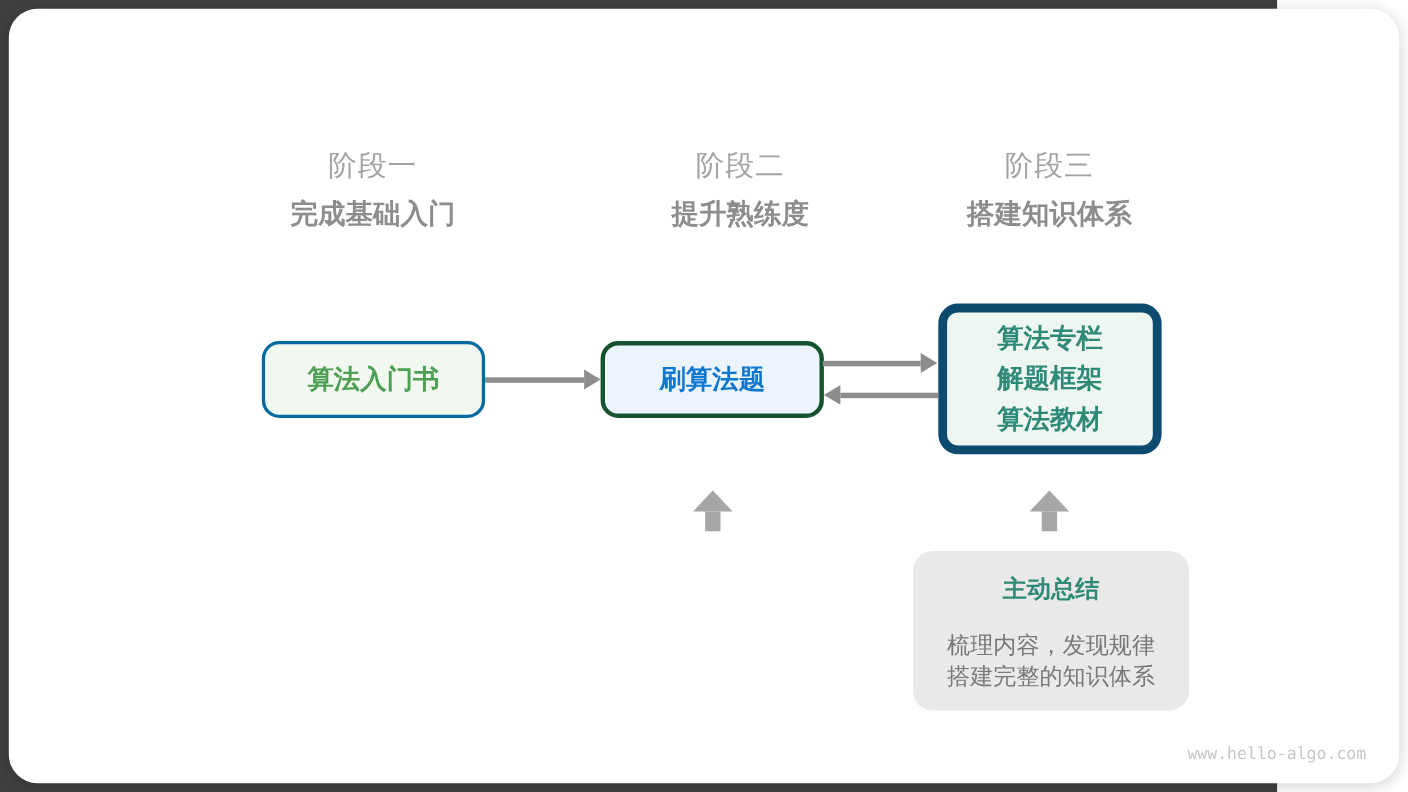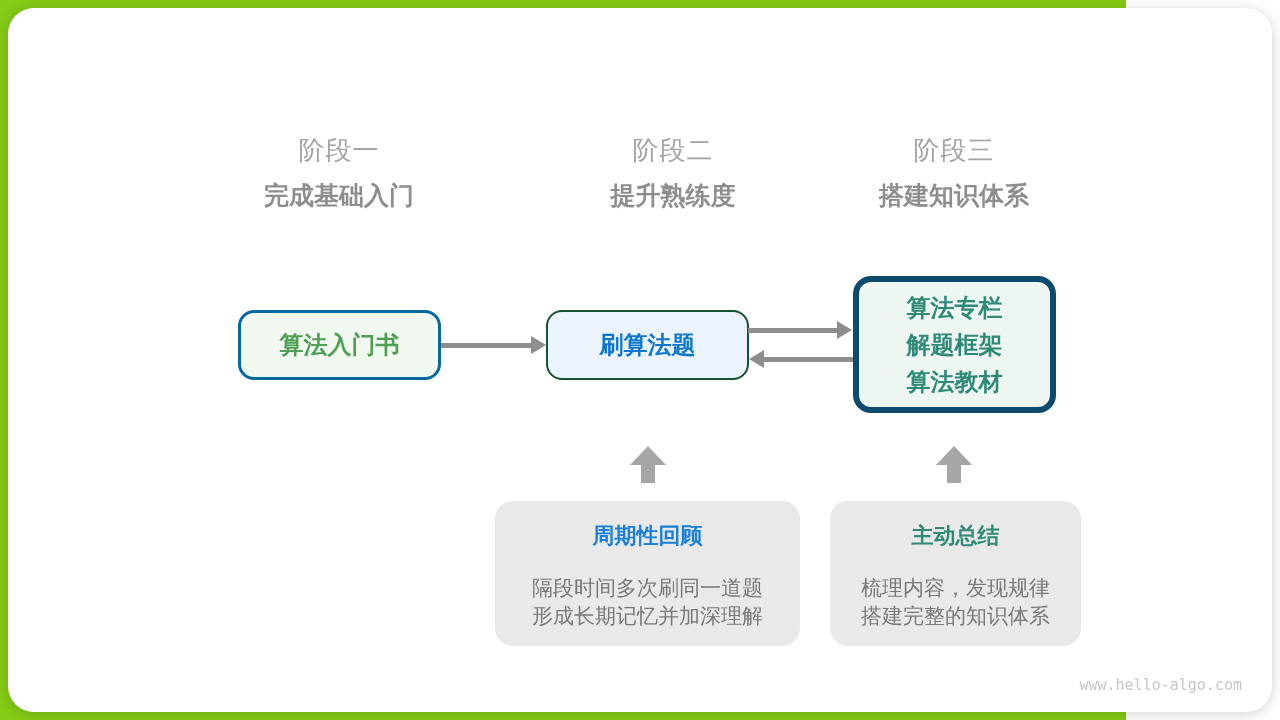--- a/index.html
+++ b/index.html
@@ -1,21 +1,21 @@
 <!DOCTYPE html>
 <html><head>
 <meta charset="utf-8">
 <style>
   html,body{margin:0;padding:0;}
   body{
     width:1280px;height:720px;background:#ffffff;
     font-family:"Liberation Sans","DejaVu Sans",sans-serif;
     overflow:hidden;
   }
-  .canvas{position:relative;width:1126px;height:720px;background:#84cc16;}
+  .canvas{position:relative;width:1126px;height:720px;background:#404040;padding-left:35px;}
   .card{
     position:absolute;left:8px;top:8px;width:1264px;height:704px;
     background:#ffffff;border-radius:26px;
     box-shadow:0 2px 14px rgba(0,0,0,0.18);
   }
   
   .stage{position:absolute;top:126px;width:300px;text-align:center;}
   .stage-title{
     font-size:26px;line-height:32px;color:#a3a3a3;font-weight:400;
     letter-spacing:1px;
@@ -31,25 +31,25 @@
     position:absolute;box-sizing:border-box;border-radius:16px;
     display:flex;flex-direction:column;align-items:center;justify-content:center;
     font-weight:700;font-size:24px;text-align:center;
   }
   .node-green{
     left:230px;top:302px;width:203px;height:70px;
     background:#f1f8f0;border:3px solid #0369a1;color:#4e9e53;
   }
   .node-blue{
     left:538px;top:302px;width:203px;height:70px;
-    background:#ebf4fc;border:2px solid #14532d;color:#0f76d0;
+    background:#ebf4fc;border:4px solid #14532d;color:#0f76d0;
   }
   .node-teal{
     left:845px;top:268px;width:203px;height:137px;border-radius:18px;
-    background:#eef6f2;border:6px solid #0c4a6e;color:#2e8a77;
+    background:#eef6f2;border:8px solid #0c4a6e;color:#2e8a77;
   }
   .node-teal .node-line{line-height:37px;}
   
   .h-arrow{position:absolute;display:flex;align-items:center;height:18px;}
   .h-arrow .line{flex:1;height:5px;background:#8d8d8d;}
   .h-arrow .head-right{
     width:0;height:0;border-left:15px solid #8d8d8d;
     border-top:9px solid transparent;border-bottom:9px solid transparent;
   }
   .h-arrow .head-left{
@@ -132,27 +132,20 @@
 
     <div class="up-arrow up-arrow-1">
       <div class="tri"></div>
       <div class="stem"></div>
     </div>
     <div class="up-arrow up-arrow-2">
       <div class="tri"></div>
       <div class="stem"></div>
     </div>
 
-    <div class="note note-a">
-      <div class="note-title">周期性回顾</div>
-      <div class="note-body">
-        <div>隔段时间多次刷同一道题</div>
-        <div>形成长期记忆并加深理解</div>
-      </div>
-    </div>
     <div class="note note-b">
       <div class="note-title">主动总结</div>
       <div class="note-body">
         <div>梳理内容，发现规律</div>
         <div>搭建完整的知识体系</div>
       </div>
     </div>
 
     <div class="watermark">www.hello-algo.com</div>
 

